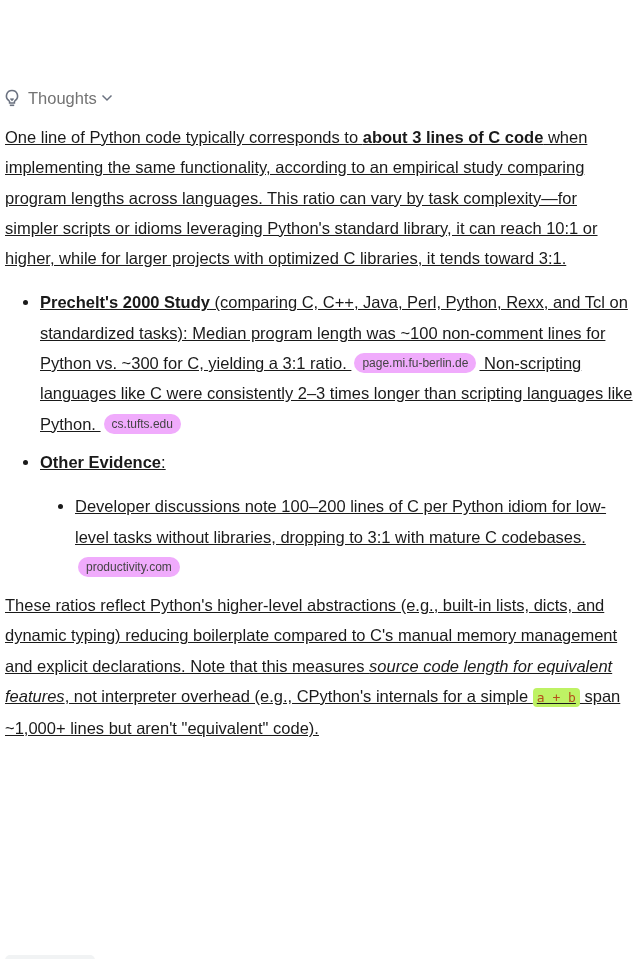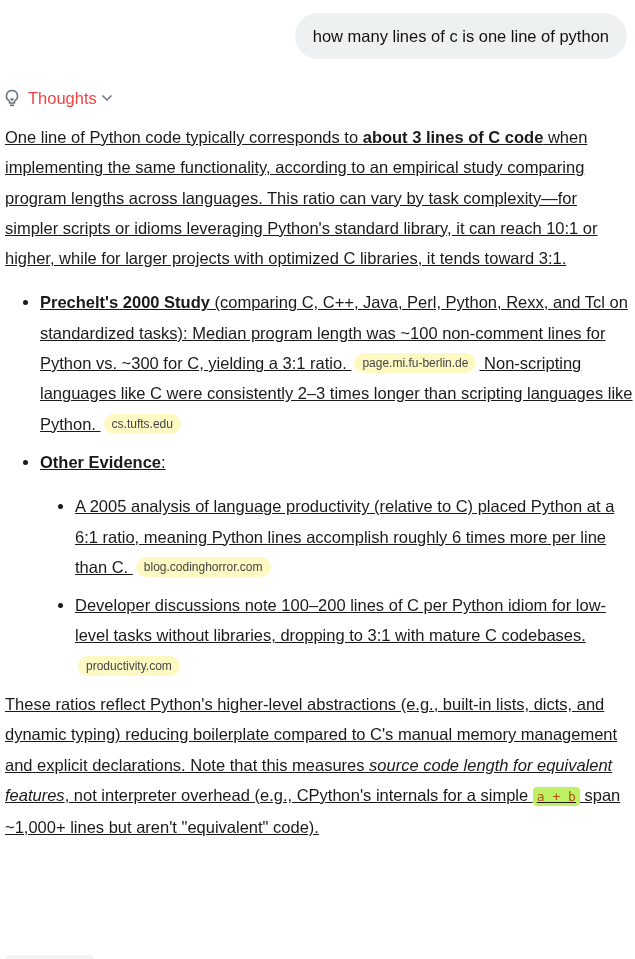--- a/index.html
+++ b/index.html
@@ -5,53 +5,50 @@
   html, body { margin:0; padding:0; background:#ffffff; }
   body { width:635px; height:959px; overflow:hidden; font-family:"Liberation Sans", sans-serif; color:#1a1a1a; }
   .wrap { position:relative; width:635px; height:959px; }
   .user-bubble {
     position:absolute; right:8px; top:13px; height:46px; box-sizing:border-box;
     padding:0 18px; border-radius:23px; background:#eef1f2;
     font-size:16.5px; line-height:46px; color:#111; white-space:nowrap;
   }
   .thoughts {
     position:absolute; left:4px; top:86px; height:24px; display:flex; align-items:center;
-    color:#ef4444; font-size:16.5px; cursor:pointer;
+    color:#737373; font-size:16.5px; cursor:pointer;
   }
   .thoughts svg { display:block; }
   .thoughts .label { margin-left:8px; }
   .thoughts .chev { margin-left:4px; }
   .answer { position:absolute; left:5px; top:122px; width:628px; font-size:16.5px; line-height:30.3px; color:#1a1a1a;text-decoration:underline; }
   .answer p { margin:0; }
   .h3 { font-size:21px; font-weight:bold; margin:27px 0 0 0; line-height:30px; color:#111; }
   ul { margin:0; padding:0; list-style:none; }
   ul.l1 { margin-top:14px; }
   ul.l1 > li { position:relative; padding-left:35px; margin-bottom:8px; }
   ul.l1 > li::before { content:""; position:absolute; left:18px; top:13px; width:5px; height:5px; border-radius:50%; background:#1a1a1a; }
   ul.l2 { margin-top:14px; }
   ul.l2 > li { position:relative; padding-left:35px; margin-bottom:8px; }
   ul.l2 > li::before { content:""; position:absolute; left:18px; top:13px; width:5px; height:5px; border-radius:50%; background:#1a1a1a; }
   .cite {
     display:inline-block; font-size:12px; line-height:20px; padding:0 8px; border-radius:10px;
-    background:#fef9c3; color:#444; vertical-align:2px; margin:0 3px; cursor:pointer;
+    background:#f0abfc; color:#444; vertical-align:2px; margin:0 3px; cursor:pointer;
   }
   code.inline {
     font-family:"DejaVu Sans Mono", monospace; font-size:13px; color:#b4501b;
     background:#bef264; border-radius:4px; padding:2px 4px;
   }
   .closing { margin-top:12px; }
   .cut-chip { position:absolute; left:5px; top:955px; width:90px; height:10px; background:#f1f3f4; border-radius:8px; }
 </style>
 </head>
 <body>
 
 <div class="wrap">
-  <div class="user-bubble">
-    <span>how many lines of c is one line of python</span>
-  </div>
 
   <div class="thoughts">
     <span>
       <svg width="16" height="18" viewBox="0 0 16 18" fill="none" stroke="#6b7280" stroke-width="1.6">
         <path d="M8 1.5a5.5 5.5 0 0 0-3.2 10c.5.4.8 1 .8 1.6v.9h4.8v-.9c0-.6.3-1.2.8-1.6A5.5 5.5 0 0 0 8 1.5z"></path>
         <path d="M5.8 16.3h4.4"></path>
         <path d="M6.5 9.5 8 11l1.5-1.5"></path>
       </svg>
     </span>
     <span class="label">Thoughts</span>
@@ -63,21 +60,20 @@
   </div>
 
   <div class="answer">
     <p><span>One line of Python code typically corresponds to </span><b>about 3 lines of C code</b><span> when implementing the same functionality, according to an empirical study comparing program lengths across languages. This ratio can vary by task complexity—for simpler scripts or idioms leveraging Python's standard library, it can reach 10:1 or higher, while for larger projects with optimized C libraries, it tends toward 3:1.</span></p>
 
 
     <ul class="l1">
       <li><b>Prechelt's 2000 Study</b><span> (comparing C, C++, Java, Perl, Python, Rexx, and Tcl on standardized tasks): Median program length was ~100 non-comment lines for Python vs. ~300 for C, yielding a 3:1 ratio. </span><span class="cite">page.mi.fu-berlin.de</span><span> Non-scripting languages like C were consistently 2–3 times longer than scripting languages like Python. </span><span class="cite">cs.tufts.edu</span></li>
       <li><b>Other Evidence</b><span>:</span>
         <ul class="l2">
-          <li><span>A 2005 analysis of language productivity (relative to C) placed Python at a 6:1 ratio, meaning Python lines accomplish roughly 6 times more per line than C. </span><span class="cite">blog.codinghorror.com</span></li>
           <li><span>Developer discussions note 100–200 lines of C per Python idiom for low-level tasks without libraries, dropping to 3:1 with mature C codebases. </span><span class="cite">productivity.com</span></li>
         </ul>
       </li>
     </ul>
 
     <p class="closing"><span>These ratios reflect Python's higher-level abstractions (e.g., built-in lists, dicts, and dynamic typing) reducing boilerplate compared to C's manual memory management and explicit declarations. Note that this measures </span><i>source code length for equivalent features</i><span>, not interpreter overhead (e.g., CPython's internals for a simple </span><code class="inline">a + b</code><span> span ~1,000+ lines but aren't "equivalent" code).</span></p>
   </div>
   <div class="cut-chip"></div>
 </div>
 

